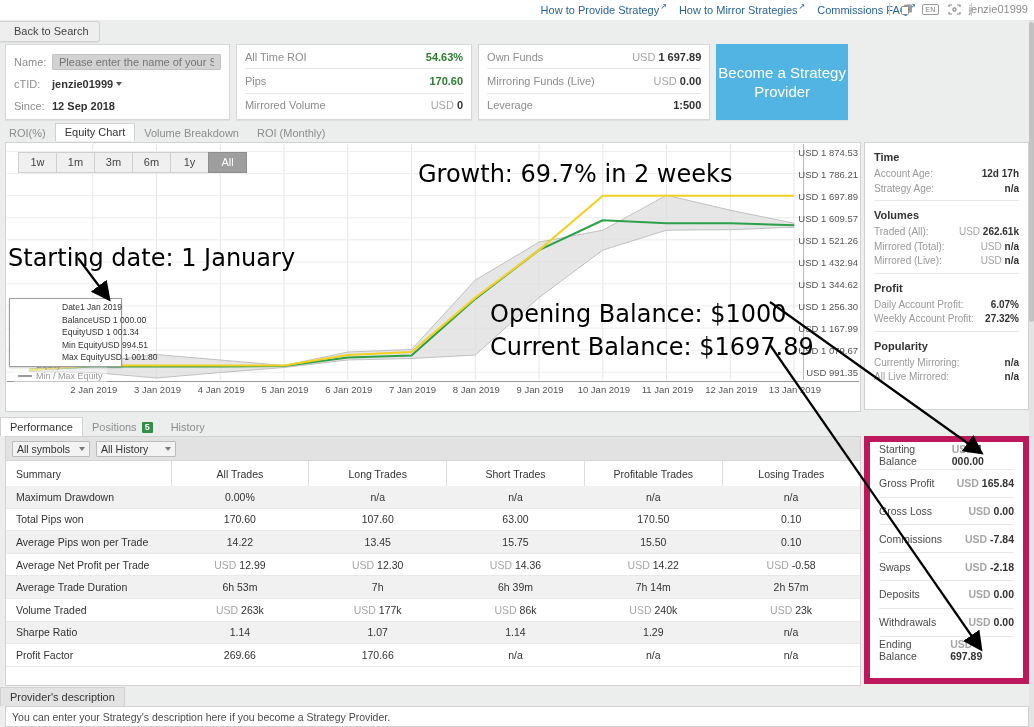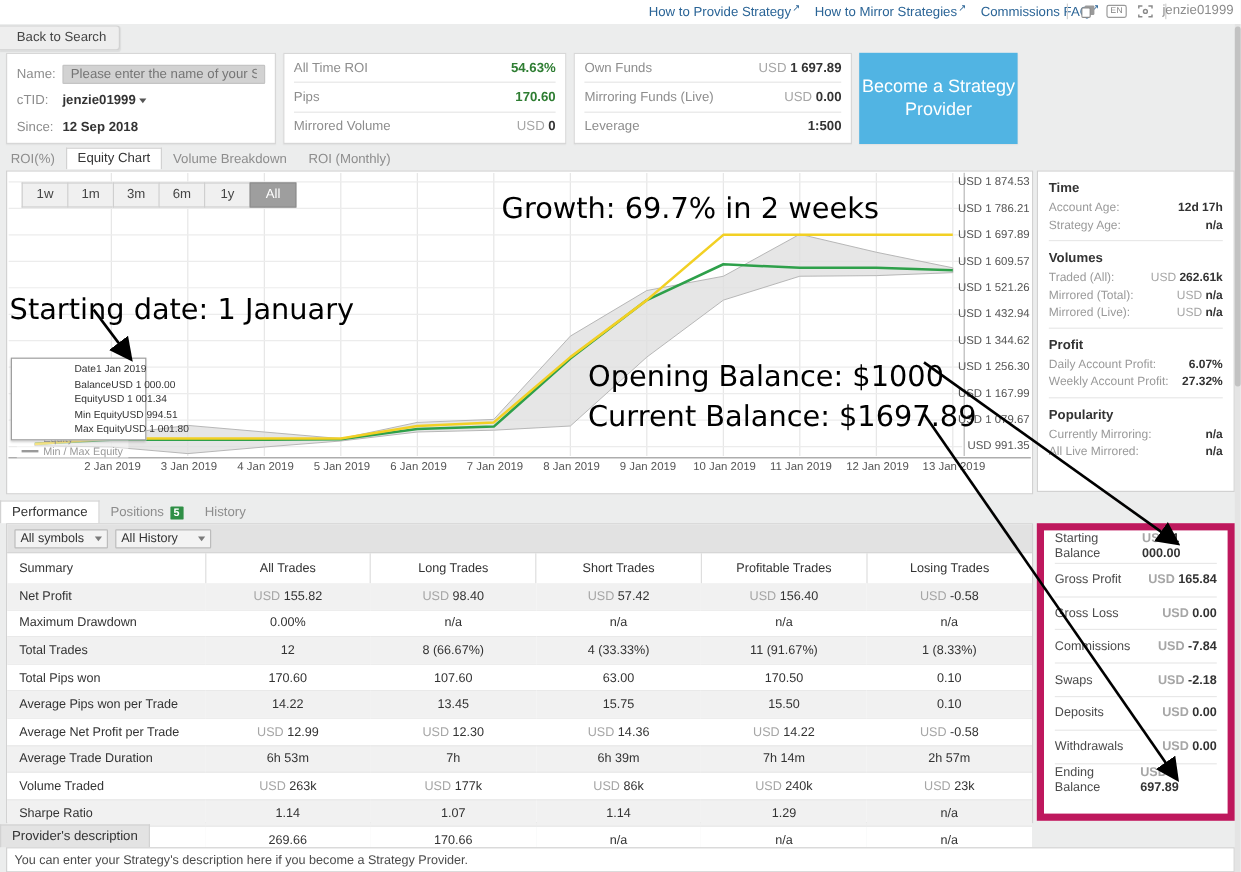--- a/index.html
+++ b/index.html
@@ -441,42 +441,26 @@
             <th class="first">Summary</th>
             <th>All Trades</th>
             <th>Long Trades</th>
             <th>Short Trades</th>
             <th>Profitable Trades</th>
             <th>Losing Trades</th>
           </tr>
         </thead>
       <tbody id="tbody">
           <tr>
-            <td class="first">Net Profit</td>
-            <td><span class="cur">USD</span> 155.82</td>
-            <td><span class="cur">USD</span> 98.40</td>
-            <td><span class="cur">USD</span> 57.42</td>
-            <td><span class="cur">USD</span> 156.40</td>
-            <td><span class="cur">USD</span> -0.58</td>
-          </tr>
-          <tr>
             <td class="first">Maximum Drawdown</td>
             <td>0.00%</td>
             <td>n/a</td>
             <td>n/a</td>
             <td>n/a</td>
             <td>n/a</td>
-          </tr>
-          <tr>
-            <td class="first">Total Trades</td>
-            <td>12</td>
-            <td>8 (66.67%)</td>
-            <td>4 (33.33%)</td>
-            <td>11 (91.67%)</td>
-            <td>1 (8.33%)</td>
           </tr>
           <tr>
             <td class="first">Total Pips won</td>
             <td>170.60</td>
             <td>107.60</td>
             <td>63.00</td>
             <td>170.50</td>
             <td>0.10</td>
           </tr>
           <tr>

